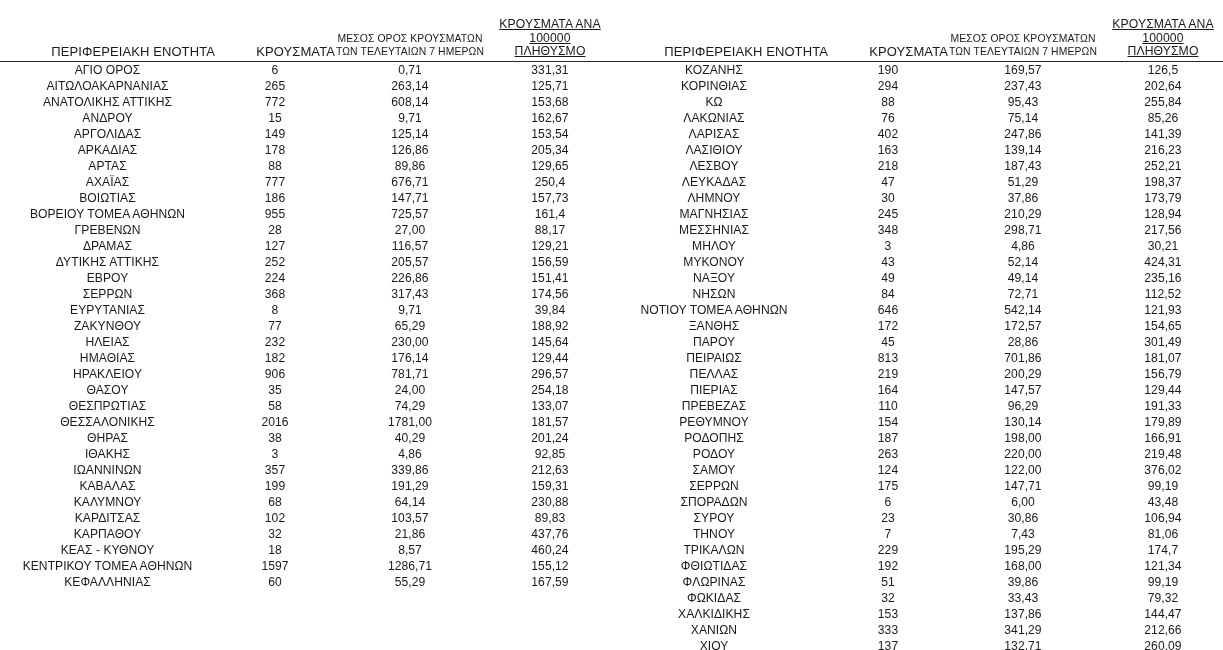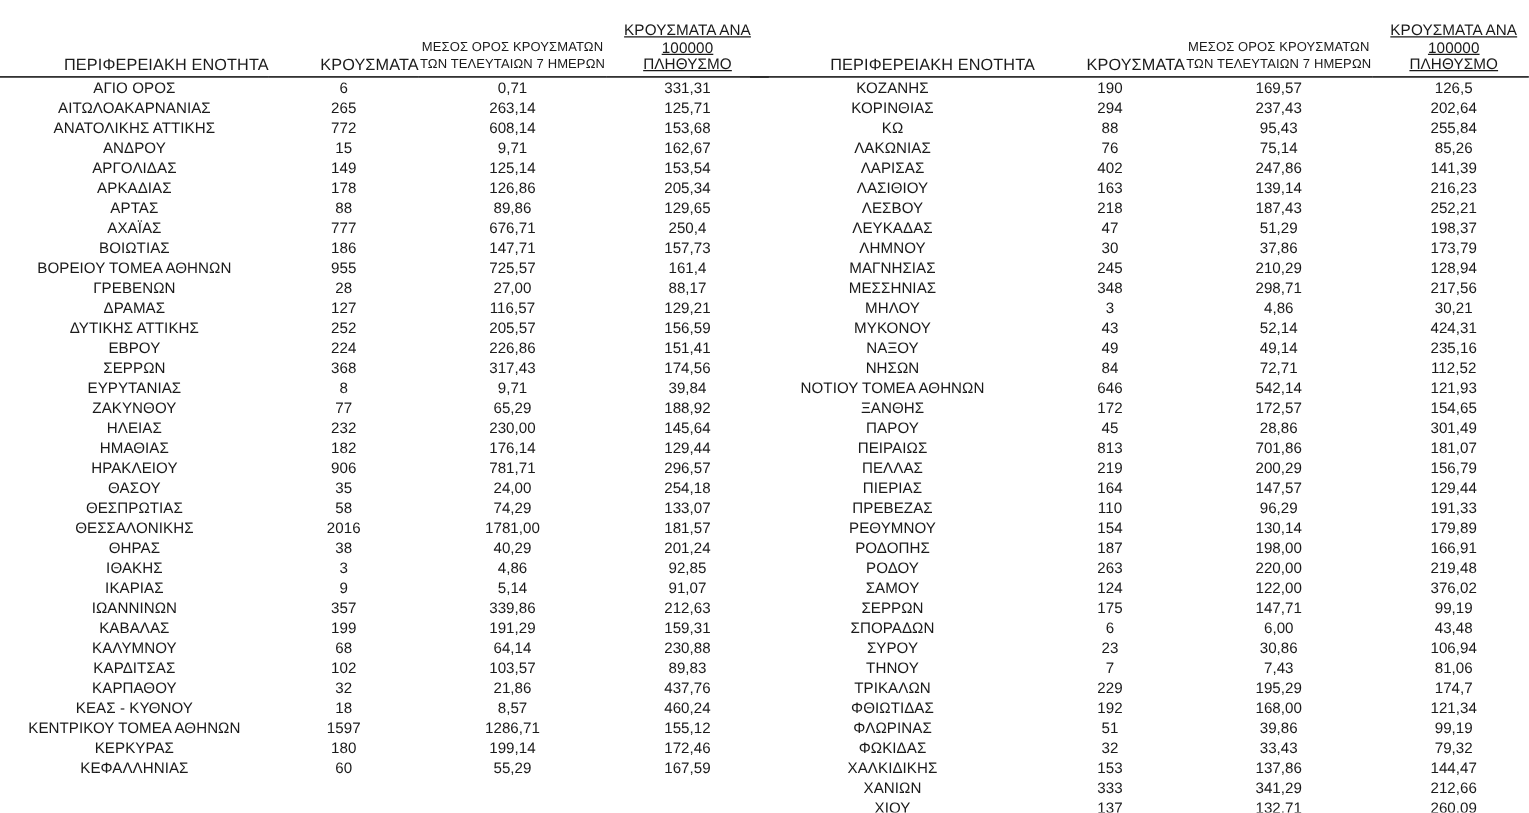--- a/index.html
+++ b/index.html
@@ -271,26 +271,20 @@
             <td class="col-avg">40,29</td>
             <td class="col-rate">201,24</td>
           </tr>
           <tr>
             <td class="col-name">ΙΘΑΚΗΣ</td>
             <td class="col-cases">3</td>
             <td class="col-avg">4,86</td>
             <td class="col-rate">92,85</td>
           </tr>
           <tr>
-            <td class="col-name">ΙΚΑΡΙΑΣ</td>
-            <td class="col-cases">9</td>
-            <td class="col-avg">5,14</td>
-            <td class="col-rate">91,07</td>
-          </tr>
-          <tr>
             <td class="col-name">ΙΩΑΝΝΙΝΩΝ</td>
             <td class="col-cases">357</td>
             <td class="col-avg">339,86</td>
             <td class="col-rate">212,63</td>
           </tr>
           <tr>
             <td class="col-name">ΚΑΒΑΛΑΣ</td>
             <td class="col-cases">199</td>
             <td class="col-avg">191,29</td>
             <td class="col-rate">159,31</td>
@@ -317,26 +311,20 @@
             <td class="col-name">ΚΕΑΣ - ΚΥΘΝΟΥ</td>
             <td class="col-cases">18</td>
             <td class="col-avg">8,57</td>
             <td class="col-rate">460,24</td>
           </tr>
           <tr>
             <td class="col-name">ΚΕΝΤΡΙΚΟΥ ΤΟΜΕΑ ΑΘΗΝΩΝ</td>
             <td class="col-cases">1597</td>
             <td class="col-avg">1286,71</td>
             <td class="col-rate">155,12</td>
-          </tr>
-          <tr>
-            <td class="col-name">ΚΕΡΚΥΡΑΣ</td>
-            <td class="col-cases">180</td>
-            <td class="col-avg">199,14</td>
-            <td class="col-rate">172,46</td>
           </tr>
           <tr>
             <td class="col-name">ΚΕΦΑΛΛΗΝΙΑΣ</td>
             <td class="col-cases">60</td>
             <td class="col-avg">55,29</td>
             <td class="col-rate">167,59</td>
           </tr>
         </tbody>
     </table>
   </div>

